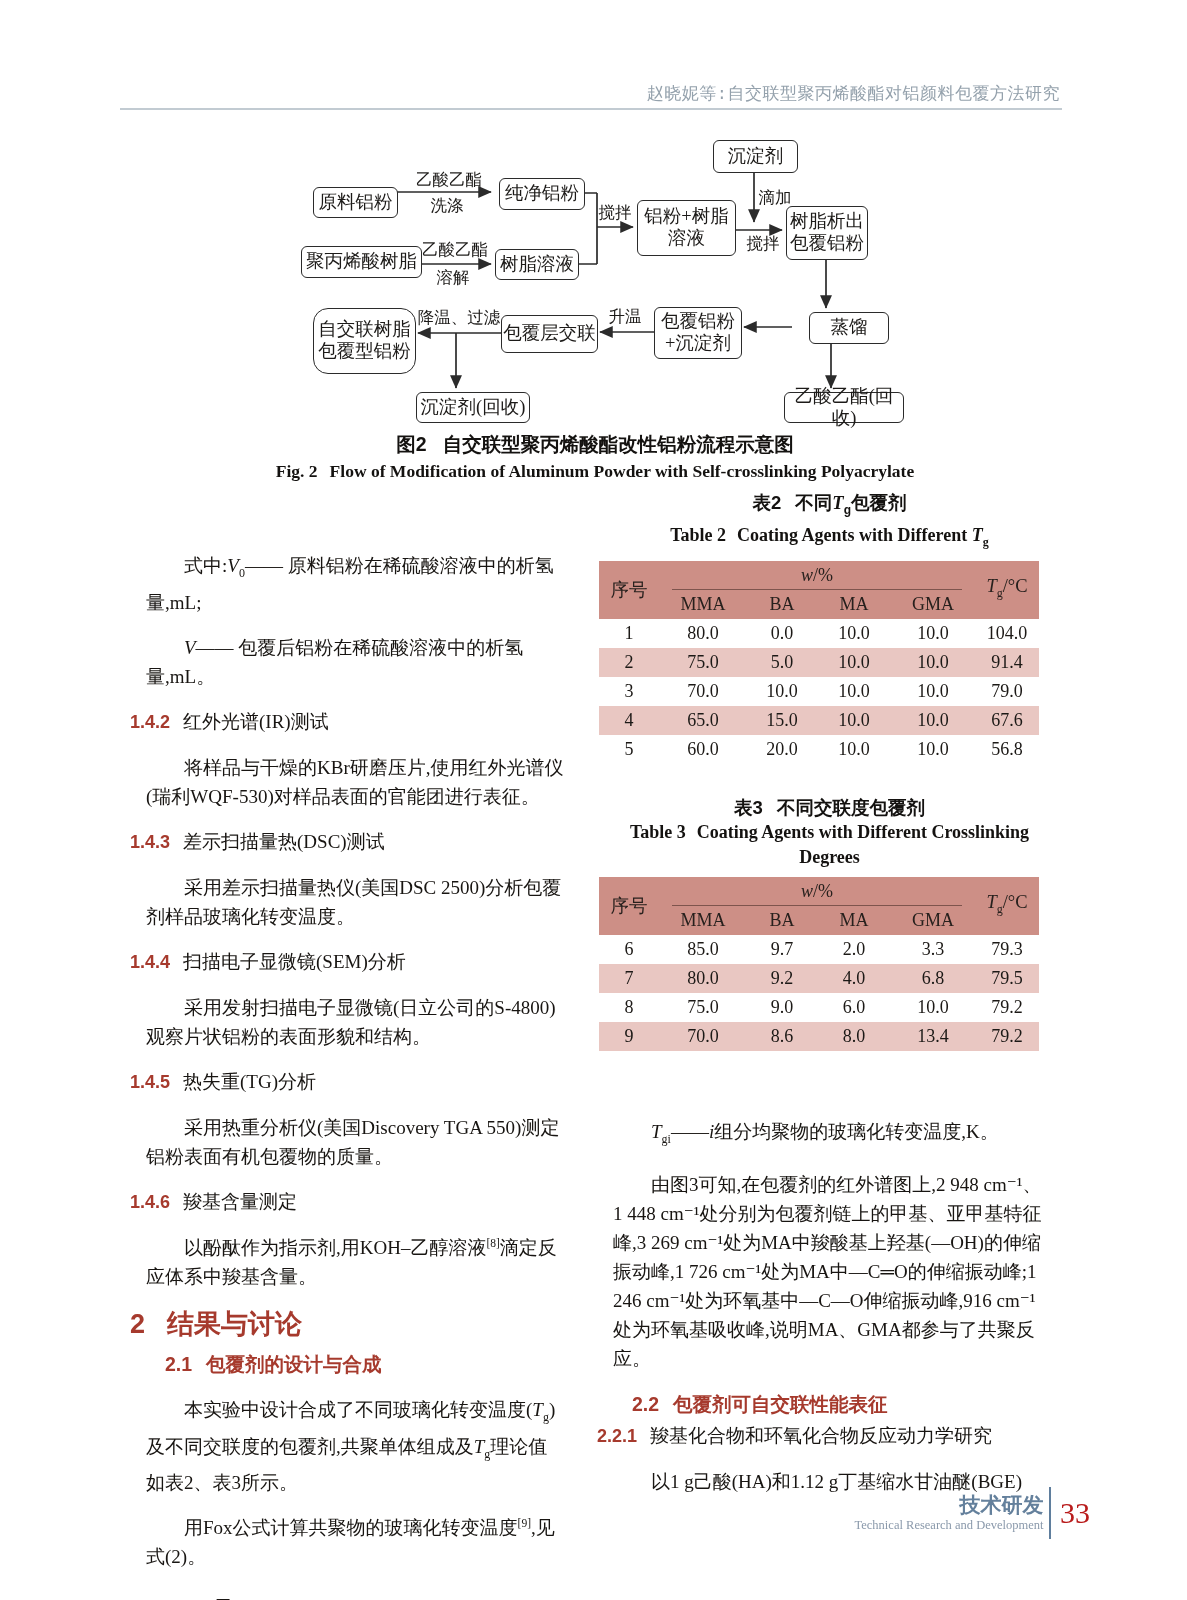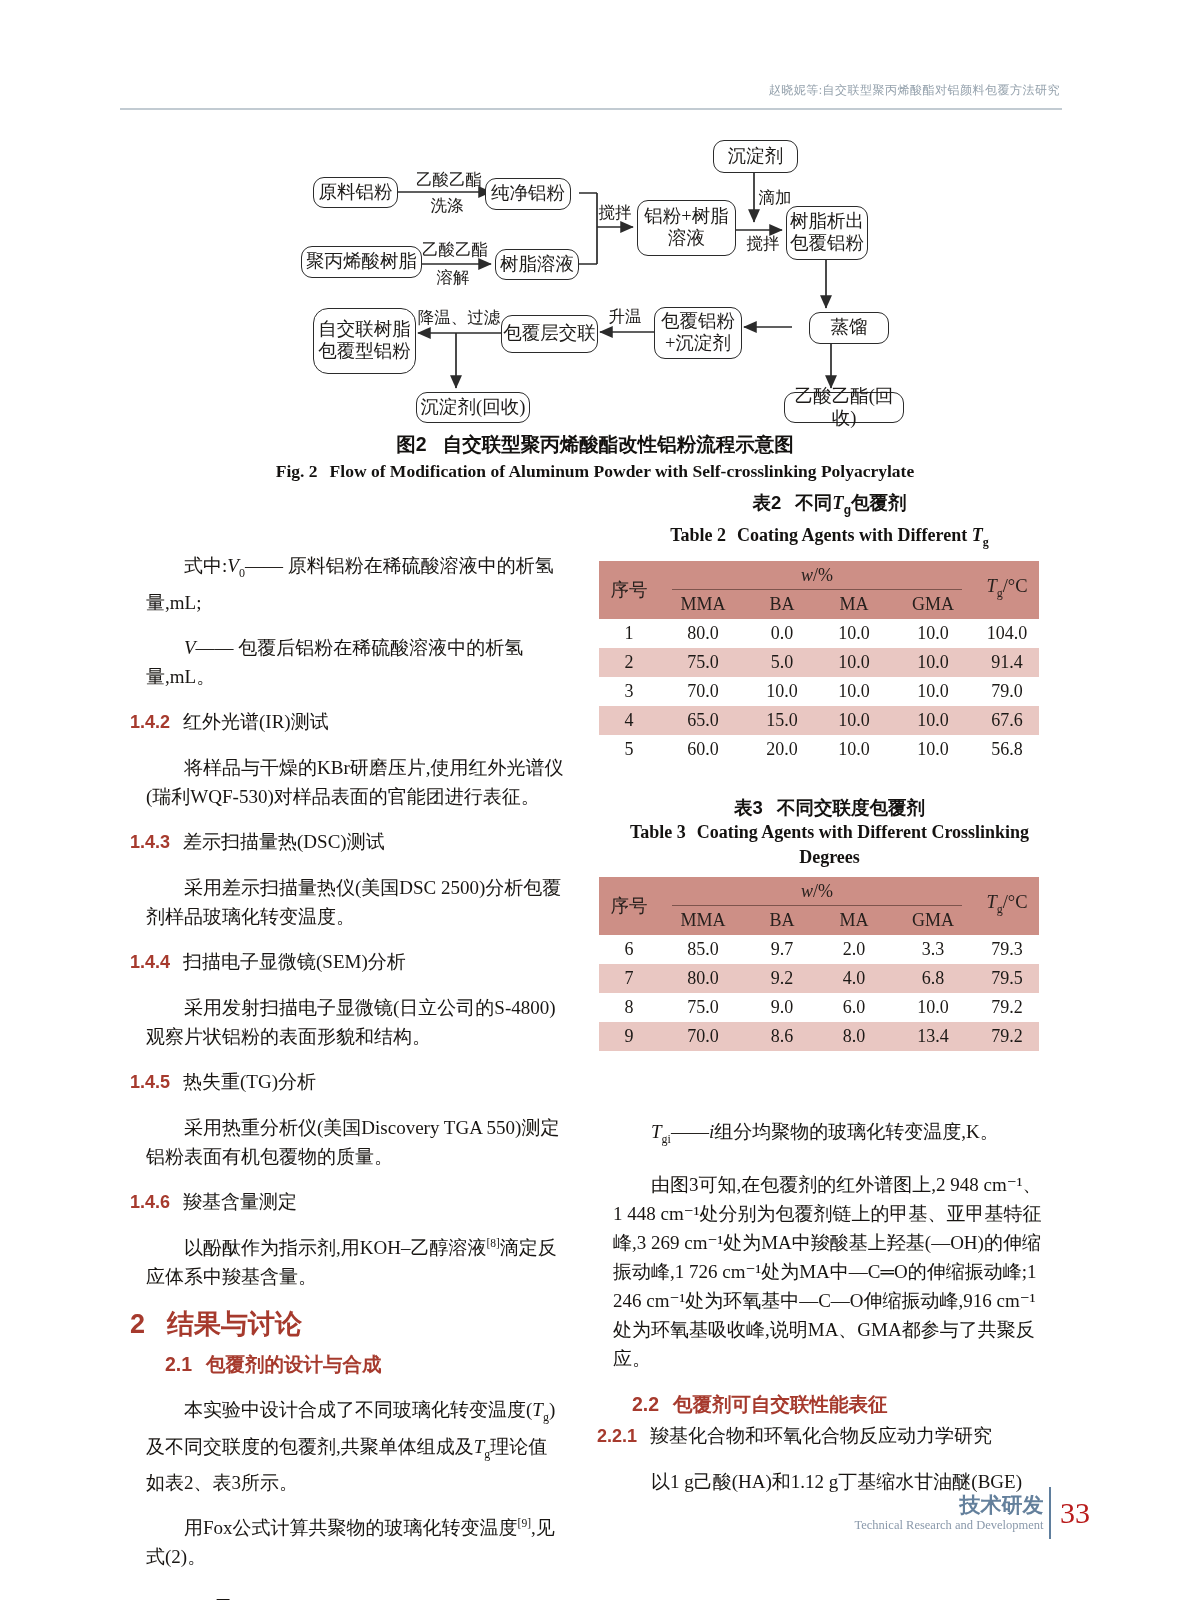--- a/index.html
+++ b/index.html
@@ -4,30 +4,30 @@
 <style>
   html,body { margin:0; padding:0; }
   body {
     width:1187px; height:1600px; background:#ffffff; position:relative;
     font-family:"Liberation Serif","DejaVu Serif",serif; color:#181512;
     overflow:hidden;
   }
   
   .doc-header {
     position:absolute; top:82px; right:127px;
-    font-family:Liberation Serif, serif;
-    font-size:12px; color:#94a1ac; letter-spacing:0.5px;
+    font-family:Liberation Mono, monospace;
+    font-size:17px; color:#94a1ac; letter-spacing:0.5px;
   }
   .header-rule { position:absolute; top:108px; left:120px; width:942px; height:1.5px; background:#c2cbd2; }
 
   
   .flow { position:absolute; left:295px; top:136px; width:600px; height:296px; }
   .flow-arrows { position:absolute; left:0; top:0; }
   .fbox {
-    position:absolute; border:1.7px solid #2b2b2b; border-radius:11px; background:#fff;
+    position:absolute; border:1.7px solid #2b2b2b; border-radius:6px; background:#fff;
     display:flex; align-items:center; justify-content:center; text-align:center;
     font-size:18.5px; line-height:1.18; white-space:pre-line; color:#1c1a18;
   }
   .fbox.round { border-radius:15px; }
   .flabel { position:absolute; transform:translate(-50%,-50%); font-size:16.5px; white-space:nowrap; color:#1c1a18; }
   .fig-caption-zh {
     position:absolute; left:130px; top:431px; width:930px; text-align:center;
     font-family:"Liberation Sans","DejaVu Sans",sans-serif; font-weight:bold; font-size:19.5px; color:#141210;
   }
   .fig-caption-zh .cap-no { margin-right:16px; }
@@ -122,22 +122,22 @@
       <line x1="439" y1="94" x2="487" y2="94" marker-end="url(#ah)"></line>
       <line x1="531" y1="122" x2="531" y2="172" marker-end="url(#ah)"></line>
       <line x1="497" y1="191" x2="449" y2="191" marker-end="url(#ah)"></line>
       <line x1="359" y1="196" x2="305" y2="196" marker-end="url(#ah)"></line>
       <line x1="206" y1="197" x2="123" y2="197" marker-end="url(#ah)"></line>
       <line x1="161" y1="197" x2="161" y2="252" marker-end="url(#ah)"></line>
       <line x1="536" y1="206" x2="536" y2="252" marker-end="url(#ah)"></line>
     </g>
   </svg>
 
-  <div class="fbox" style="left:18px;top:41px;width:83px;height:29px;">原料铝粉</div>
-  <div class="fbox" style="left:190px;top:42px;width:84px;height:30px;text-align:right;">纯净铝粉</div>
+  <div class="fbox" style="left:18px;top:51px;width:83px;height:29px;">原料铝粉</div>
+  <div class="fbox" style="left:204px;top:42px;width:84px;height:30px;text-align:right;">纯净铝粉</div>
   <div class="fbox" style="left:6px;top:110px;width:119px;height:30px;">聚丙烯酸树脂</div>
   <div class="fbox" style="left:200px;top:113px;width:82px;height:29px;">树脂溶液</div>
   <div class="fbox" style="left:418px;top:4px;width:83px;height:31px;">沉淀剂</div>
   <div class="fbox" style="left:342px;top:64px;width:97px;height:54px;">铝粉+树脂
 溶液</div>
   <div class="fbox" style="left:491px;top:70px;width:80px;height:52px;">树脂析出
 包覆铝粉</div>
   <div class="fbox" style="left:514px;top:176px;width:78px;height:30px;">蒸馏</div>
   <div class="fbox" style="left:359px;top:171px;width:86px;height:50px;">包覆铝粉
 +沉淀剂</div>

